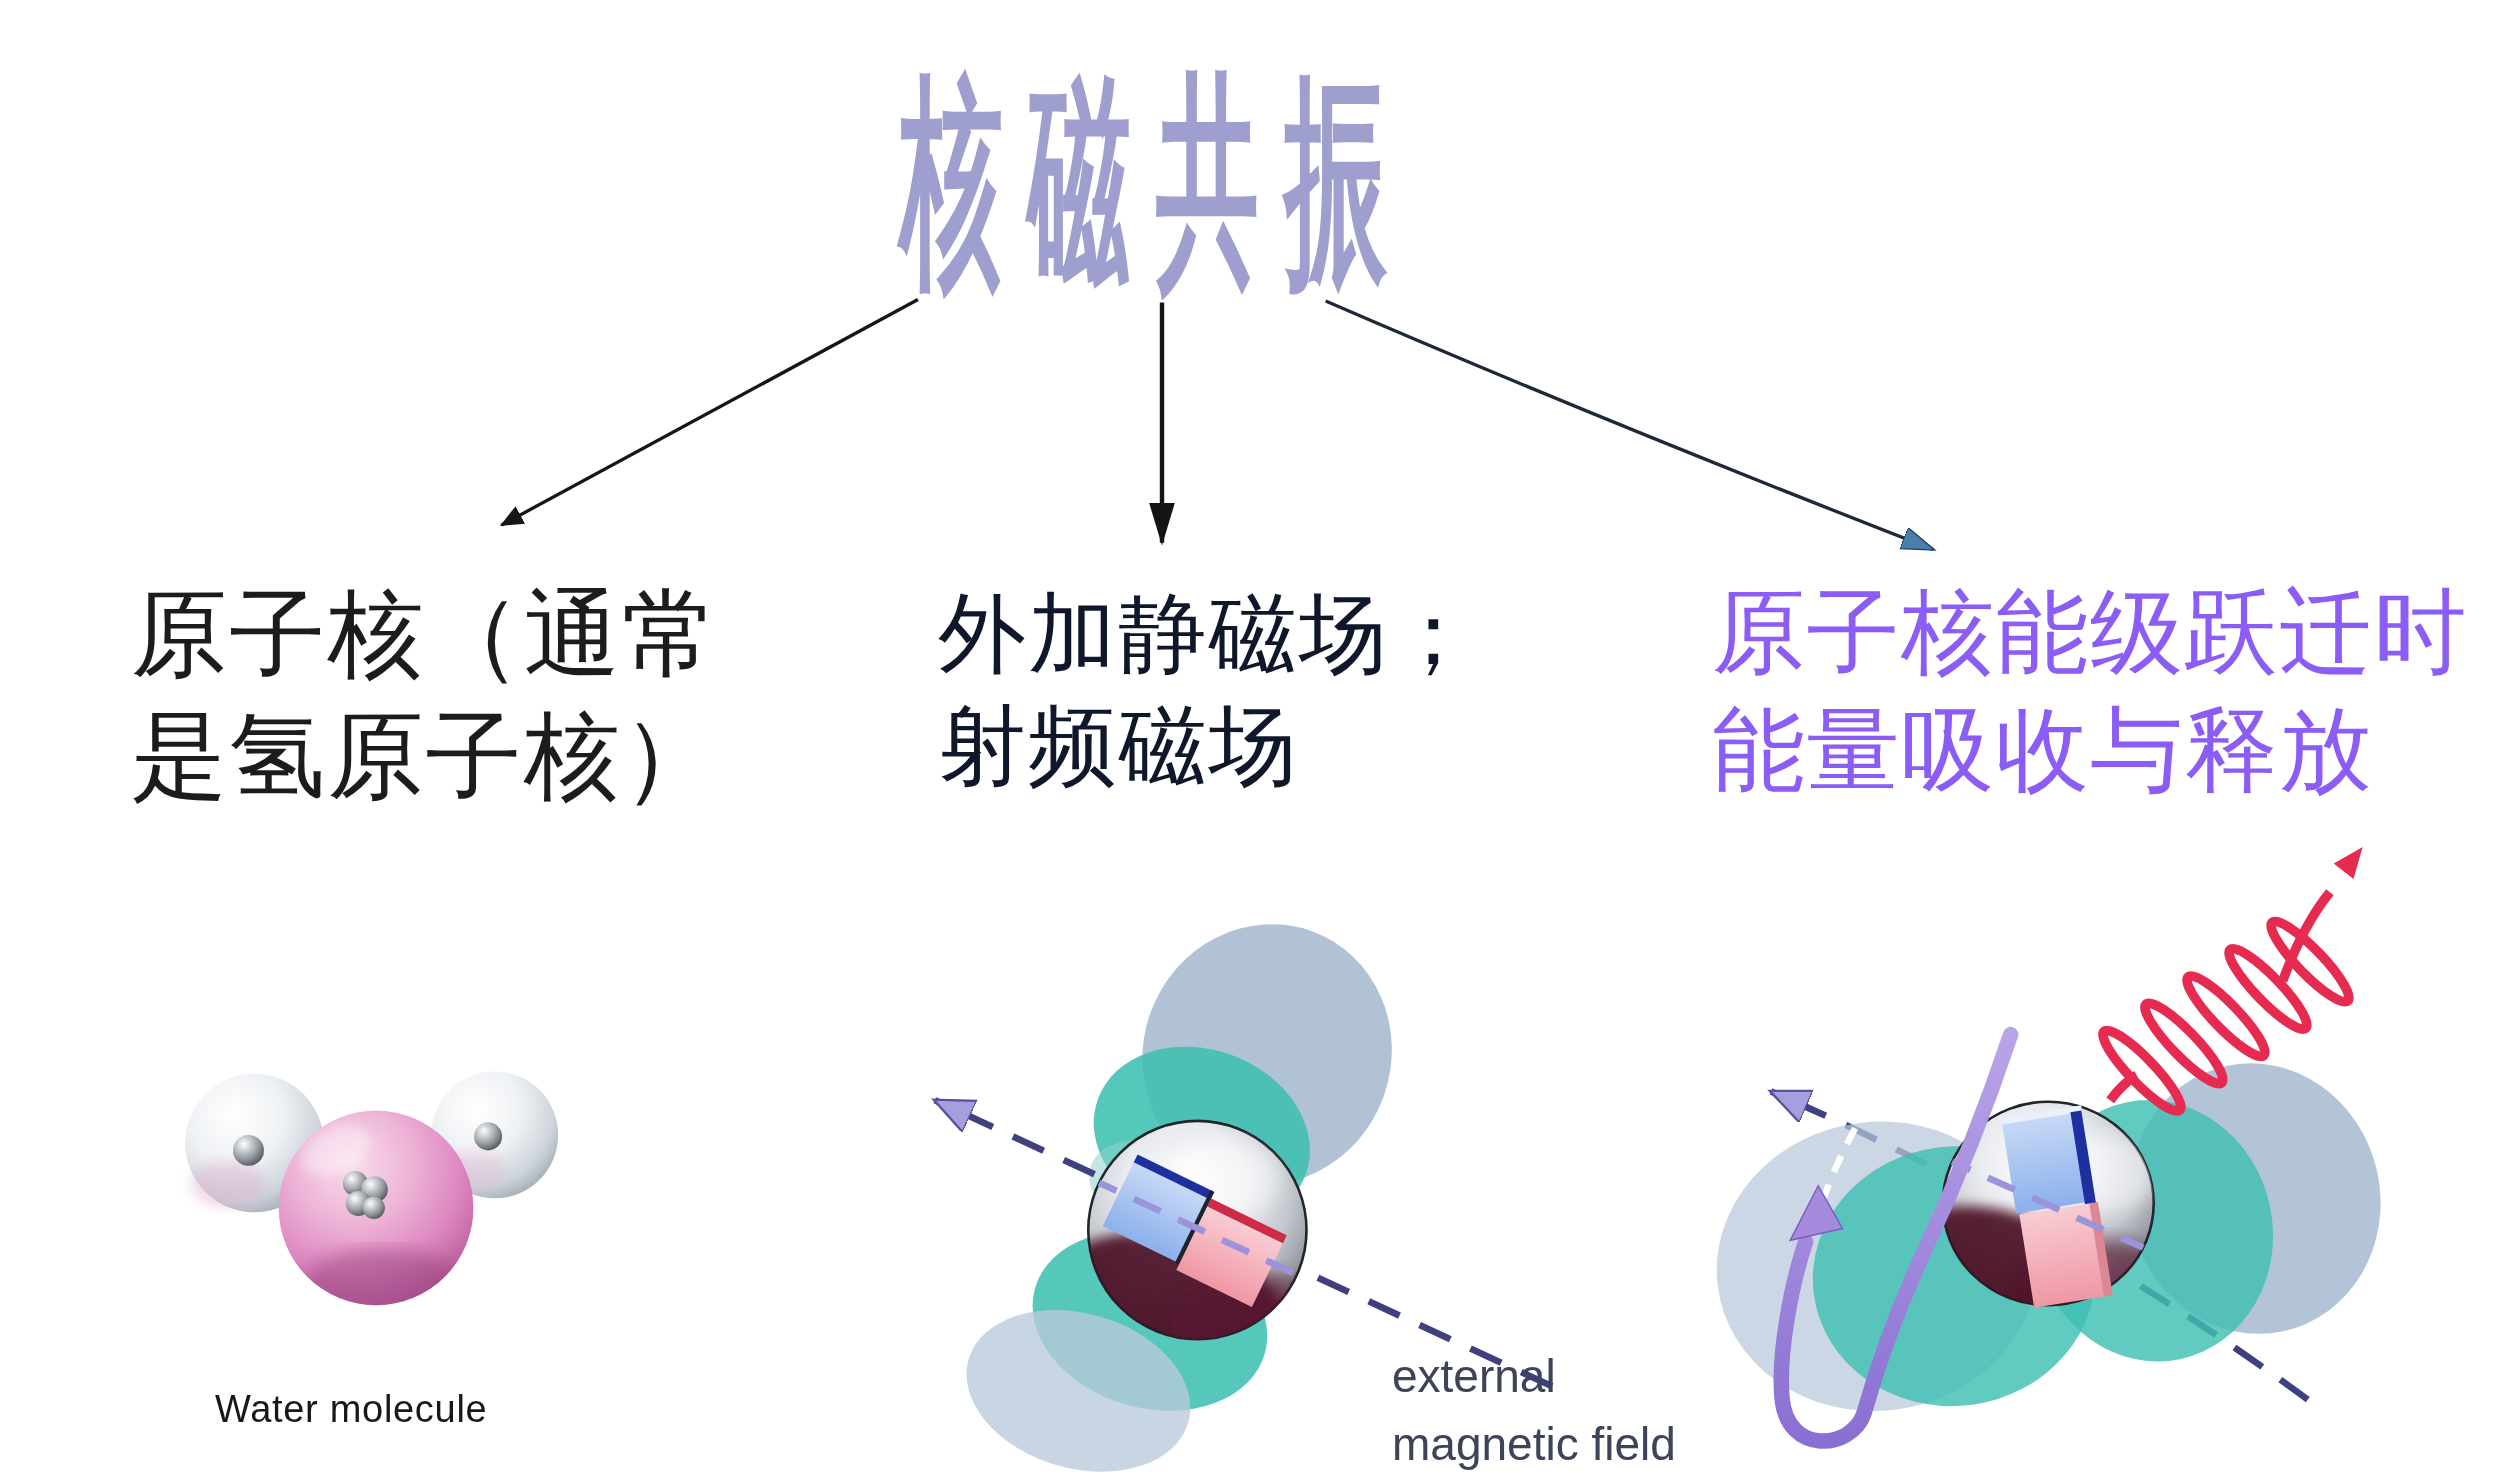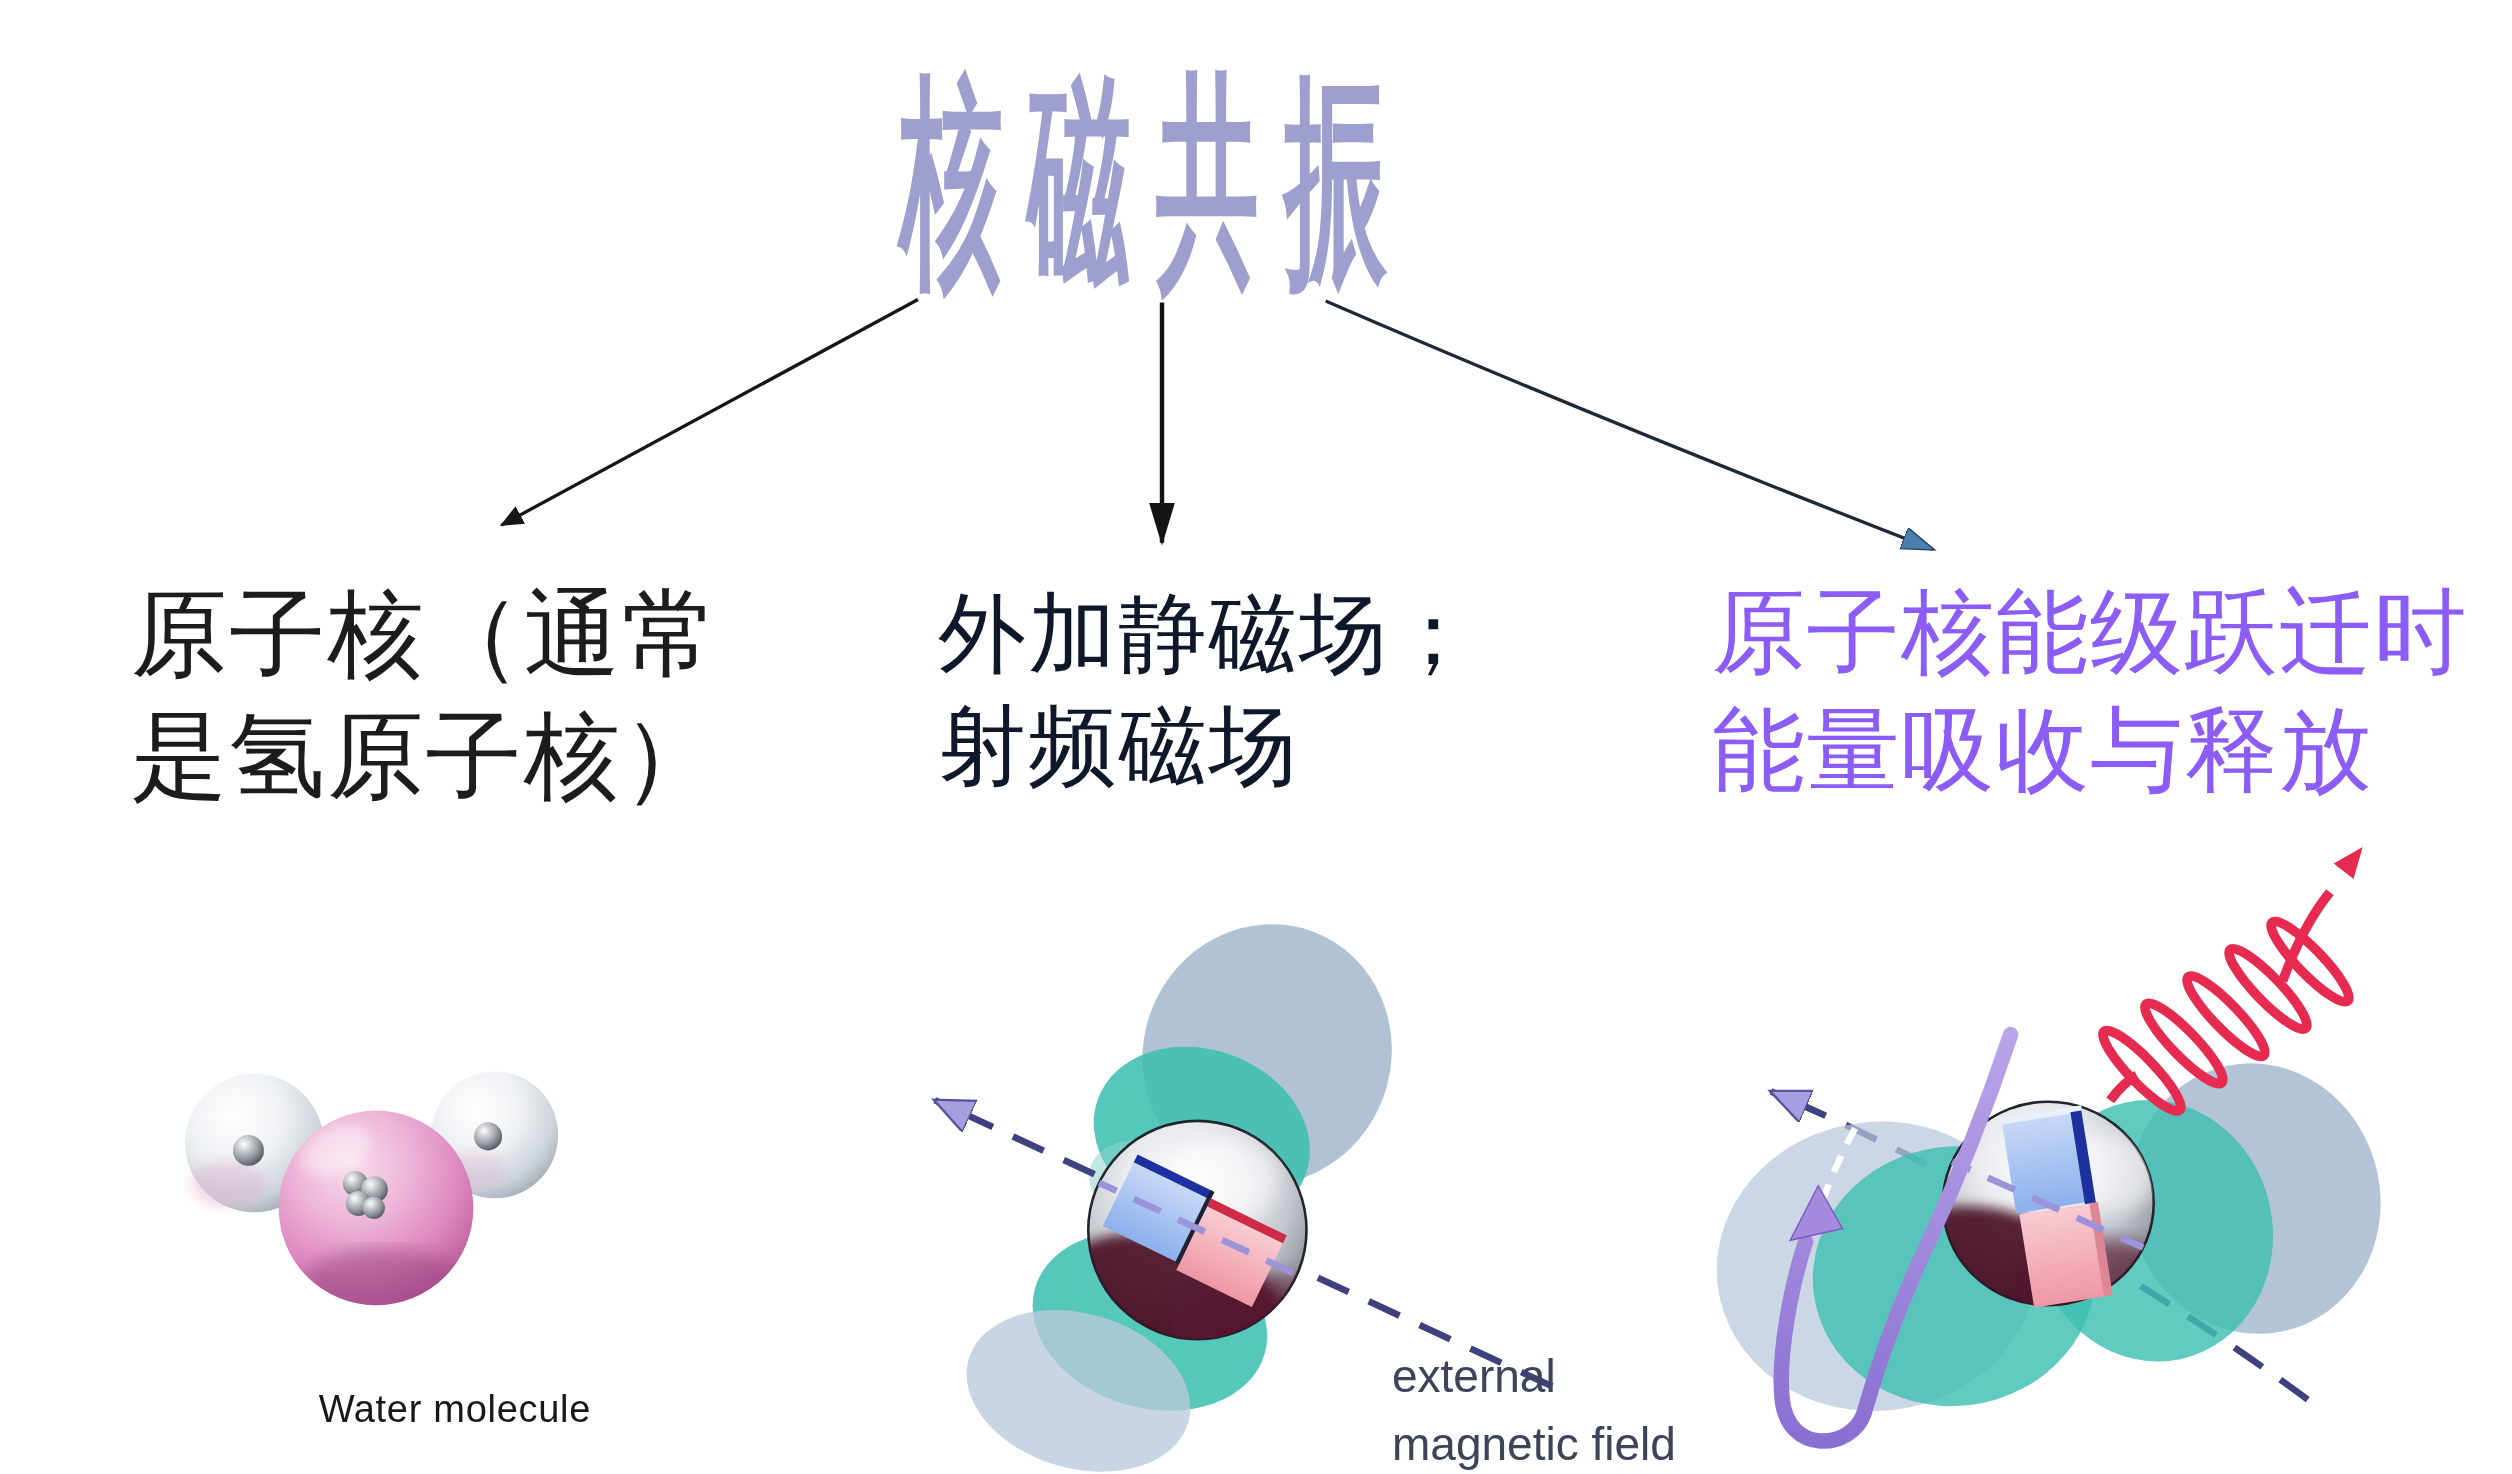--- a/index.html
+++ b/index.html
@@ -28,21 +28,21 @@
     margin:4px;
     white-space:nowrap;
     line-height:1.27;
     font-weight:500;
   }
   .heading-nucleus{ left:127px;  top:569px; font-size:96px; letter-spacing:2.2px; color:#1c1c1c; }
   .heading-fields{  left:934px; top:574px; font-size:88px; letter-spacing:2.2px; color:#0f172a; }
   .heading-energy{  left:1708px; top:569px; font-size:93px; letter-spacing:1.5px; color:#8b5cf6; }
   .caption-water{
     position:absolute; left:215px; top:1388px; width:376px;
-    font-size:38px; letter-spacing:0.7px; color:#15181c; text-align:right;
+    font-size:38px; letter-spacing:0.7px; color:#15181c; text-align:left;
     font-weight:400;
   }
   .caption-field{
     position:absolute; left:1392px; top:1343px;
     font-size:46px; line-height:1.47; color:#3d4358; font-weight:400;
     white-space:nowrap;
   }
   .scene{ position:absolute; left:0; top:0; }
 </style>
 </head>

